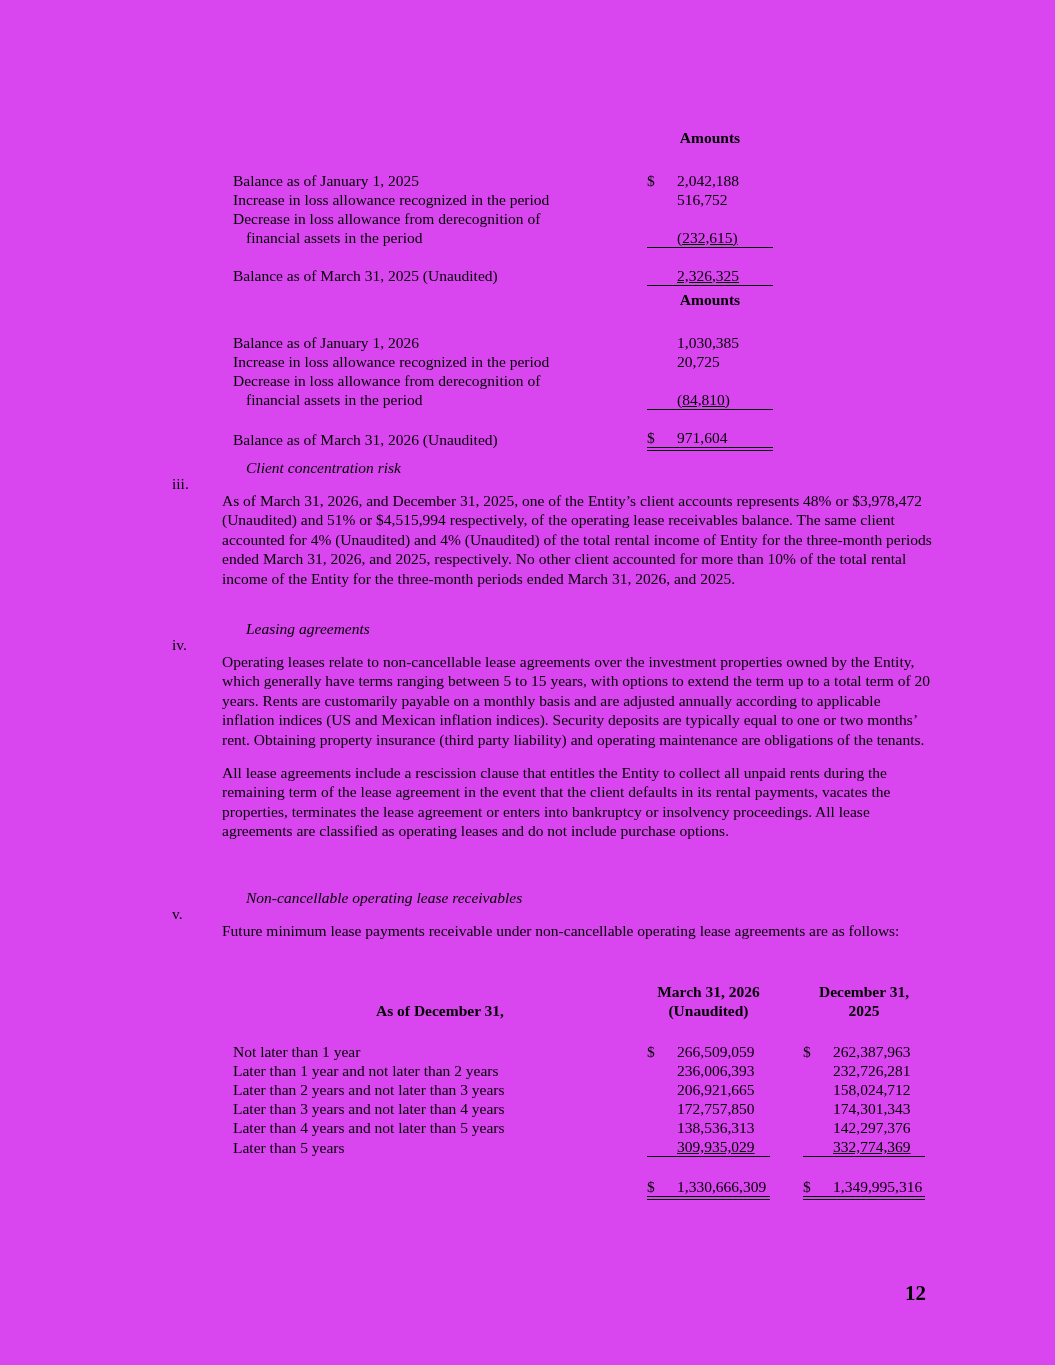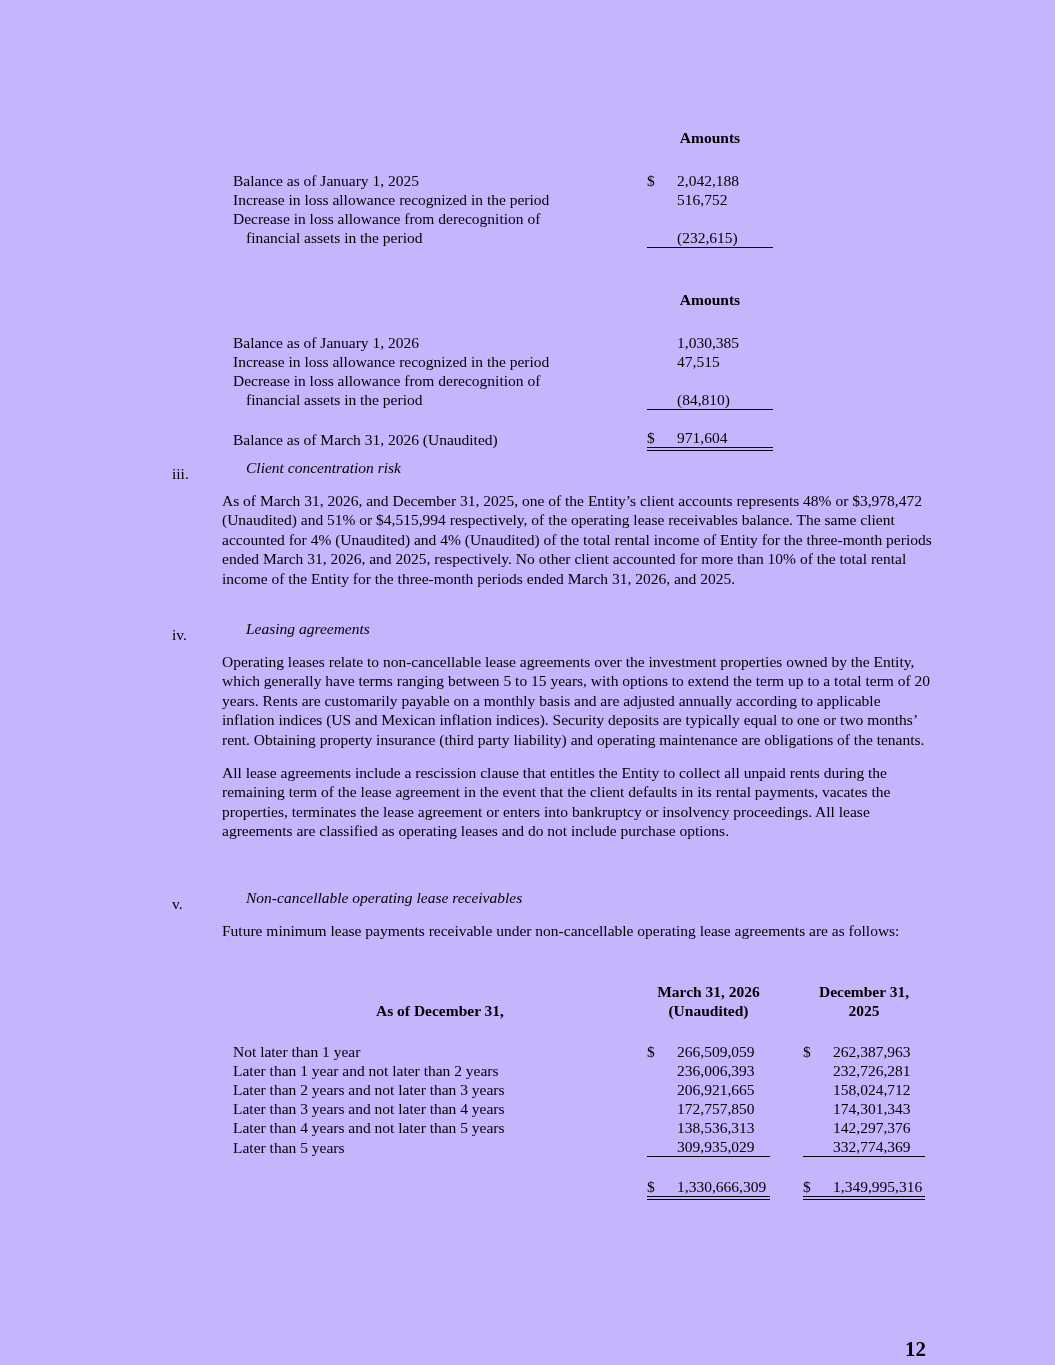--- a/index.html
+++ b/index.html
@@ -1,49 +1,49 @@
 <!DOCTYPE html>
 <html><head>
 <meta charset="utf-8">
 <style>
   html,body { margin:0; padding:0; background:#ffffff; }
   .page {
-    position:relative; width:1055px; height:1365px; background:#c4b5fd;
+    position:relative; width:1055px; height:1365px; background:#d946ef;
     font-family:"Liberation Serif", serif; color:#000; font-size:15.5px;
     overflow:hidden;
   }
   .abs { position:absolute; }
 
   
   table.t { border-collapse:collapse; table-layout:fixed; }
   table.t td { padding:0; vertical-align:bottom; line-height:19px; font-size:15.5px; }
   .amt  { text-align:left; }
   .cur  { text-align:left; }
-  .u    { border-bottom:1.4px solid #000; }
+  .u    { border-bottom:1.4px solid #000;text-decoration:underline; }
   .uu   { border-bottom:4px double #000; }
   .mini-hdr { font-weight:bold; font-size:13px; line-height:15px; text-align:center; }
   .indent2 { padding-left:13px; }
   .sp18 td { height:18px; }
   .sp20 td { height:20px; }
   .sp22 td { height:22px; }
   .sp24 td { height:24px; }
 
   
   .sec { position:absolute; left:170px; width:762px; }
   .sec-head { position:relative; line-height:19px; }
-  .numeral { position:absolute; left:2px; top:6px; }
+  .numeral { position:absolute; left:2px; top:16px; }
   .sec-title { margin-left:76px; font-style:italic; }
   .sec p { margin:14px 0 0 52px; width:712px; line-height:19.4px; text-align:left; }
   .sec p + p { }
 
   
   .lease-hdr td { vertical-align:bottom; }
   .hdr-label-pad { padding-right:26px; }
 
-  .page-num { position:absolute; left:905px; top:1337px; font-size:21px; font-weight:bold; line-height:24px; }
+  .page-num { position:absolute; left:905px; top:1281px; font-size:21px; font-weight:bold; line-height:24px; }
 </style>
 </head>
 <body>
 
 <div class="page">
 
   <div class="abs" style="left:233px; top:128px;">
     <table class="t">
       <colgroup>
           <col style="width:414px">
@@ -72,20 +72,25 @@
         <td>
           <span>Decrease in loss allowance from derecognition of</span><br>
           <span class="indent2">financial assets in the period</span>
         </td>
         <td class="u"></td>
         <td class="amt u">(232,615)</td>
       </tr>
       <tr class="sp18">
             <td colspan="3"></td>
           </tr>
+      <tr>
+        <td>Balance as of March 31, 2025 (Unaudited)</td>
+        <td class="cur u"></td>
+        <td class="amt u">2,326,325</td>
+      </tr>
     </tbody>
       </table>
   </div>
 
   <div class="abs" style="left:233px; top:290px;">
     <table class="t">
       <colgroup>
           <col style="width:414px">
           <col style="width:30px">
           <col style="width:96px">
@@ -99,21 +104,21 @@
             <td colspan="3"></td>
           </tr>
       <tr>
         <td>Balance as of January 1, 2026</td>
         <td class="cur"></td>
         <td class="amt">1,030,385</td>
       </tr>
       <tr>
         <td>Increase in loss allowance recognized in the period</td>
         <td></td>
-        <td class="amt">47,515</td>
+        <td class="amt">20,725</td>
       </tr>
       <tr>
         <td>
           <span>Decrease in loss allowance from derecognition of</span><br>
           <span class="indent2">financial assets in the period</span>
         </td>
         <td class="u"></td>
         <td class="amt u">(84,810)</td>
       </tr>
       <tr class="sp18">

